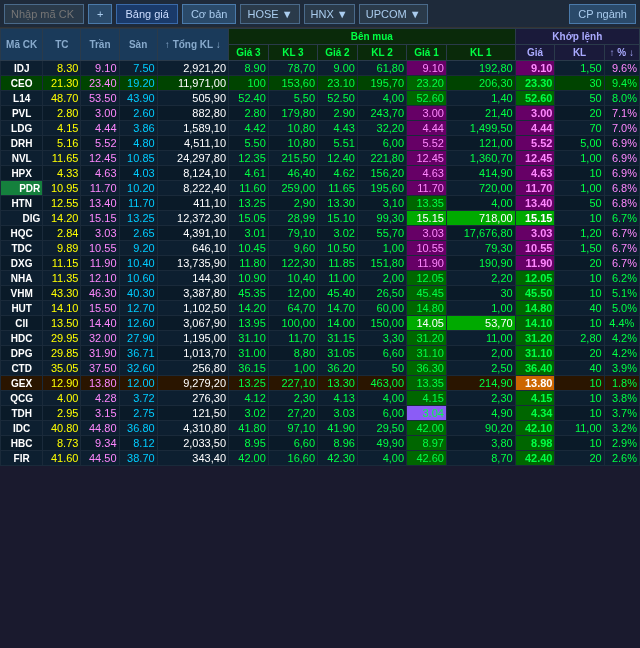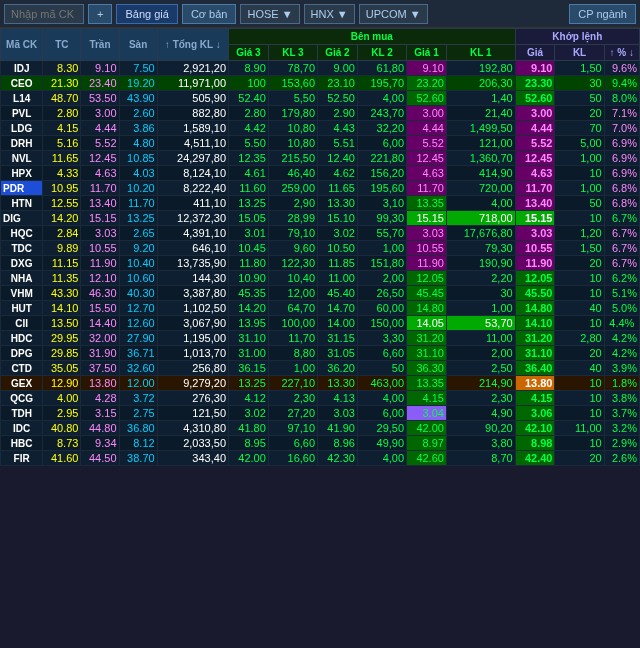--- a/index.html
+++ b/index.html
@@ -202,21 +202,21 @@
     <td style="background:#0a1a28;color:#00ff44;">46,40</td>
     <td style="background:#0a1a28;color:#00ff44;">4.62</td>
     <td style="background:#0a1a28;color:#00ff44;">156,20</td>
     <td style="background:#660066;color:#ff88ff;">4.63</td>
     <td style="background:#0a1a28;color:#00ff44;">414,90</td>
     <td style="background:#660066;color:#ff88ff;font-weight:bold;">4.63</td>
     <td style="background:#0a1a28;color:#00ff44;">10</td>
     <td style="background:#0a1a28;color:#ff88ff;">6.9%</td>
   </tr>
         <tr>
-    <td class="symbol" style="background:#1d4ed8;color:#ffffff;text-align:left;">PDR</td>
+    <td class="symbol" style="background:#15803d;color:#ffffff;text-align:right;">PDR</td>
     <td style="background:#0d1f30;color:#ffff00;">10.95</td>
     <td style="background:#0d1f30;color:#ff88ff;">11.70</td>
     <td style="background:#0d1f30;color:#00ccff;">10.20</td>
     <td style="background:#0d1f30;color:#ffffff;">8,222,40</td>
     <td style="background:#0d1f30;color:#00ff44;">11.60</td>
     <td style="background:#0d1f30;color:#00ff44;">259,00</td>
     <td style="background:#0d1f30;color:#00ff44;">11.65</td>
     <td style="background:#0d1f30;color:#00ff44;">195,60</td>
     <td style="background:#660066;color:#ff88ff;">11.70</td>
     <td style="background:#0d1f30;color:#00ff44;">720,00</td>
@@ -234,21 +234,21 @@
     <td style="background:#0a1a28;color:#00ff44;">2,90</td>
     <td style="background:#0a1a28;color:#00ff44;">13.30</td>
     <td style="background:#0a1a28;color:#00ff44;">3,10</td>
     <td style="background:#006600;color:#00ff44;">13.35</td>
     <td style="background:#0a1a28;color:#00ff44;">4,00</td>
     <td style="background:#660066;color:#ff88ff;font-weight:bold;">13.40</td>
     <td style="background:#0a1a28;color:#00ff44;">50</td>
     <td style="background:#0a1a28;color:#ff88ff;">6.8%</td>
   </tr>
         <tr>
-    <td class="symbol" style="background:#0d1f30;color:#ffffff;text-align:left;">DIG</td>
+    <td class="symbol" style="background:#0d1f30;color:#ffffff;text-align:right;">DIG</td>
     <td style="background:#0d1f30;color:#ffff00;">14.20</td>
     <td style="background:#0d1f30;color:#ff88ff;">15.15</td>
     <td style="background:#0d1f30;color:#00ccff;">13.25</td>
     <td style="background:#0d1f30;color:#ffffff;">12,372,30</td>
     <td style="background:#0d1f30;color:#00ff44;">15.05</td>
     <td style="background:#0d1f30;color:#00ff44;">28,99</td>
     <td style="background:#0d1f30;color:#00ff44;">15.10</td>
     <td style="background:#0d1f30;color:#00ff44;">99,30</td>
     <td style="background:#00aa00;color:#ffffff;">15.15</td>
     <td style="background:#00aa00;color:#ffffff;padding-left:22px;">718,00</td>
@@ -453,21 +453,21 @@
     <td style="background:#0a1a28;color:#ffff00;">2.95</td>
     <td style="background:#0a1a28;color:#ff88ff;">3.15</td>
     <td style="background:#0a1a28;color:#00ccff;">2.75</td>
     <td style="background:#0a1a28;color:#ffffff;">121,50</td>
     <td style="background:#0a1a28;color:#00ff44;">3.02</td>
     <td style="background:#0a1a28;color:#00ff44;">27,20</td>
     <td style="background:#0a1a28;color:#00ff44;">3.03</td>
     <td style="background:#0a1a28;color:#00ff44;">6,00</td>
     <td style="background:#8b5cf6;color:#00ff44;">3.04</td>
     <td style="background:#0a1a28;color:#00ff44;">4,90</td>
-    <td style="background:#006600;color:#00ff44;font-weight:bold;">3.06</td>
+    <td style="background:#006600;color:#00ff44;font-weight:bold;">4.34</td>
     <td style="background:#0a1a28;color:#00ff44;">10</td>
     <td style="background:#0a1a28;color:#00ff44;">3.7%</td>
   </tr>
         <tr>
     <td class="symbol" style="background:#0d1f30;color:#ffffff;text-align:center;">IDC</td>
     <td style="background:#0d1f30;color:#ffff00;">40.80</td>
     <td style="background:#0d1f30;color:#ff88ff;">44.80</td>
     <td style="background:#0d1f30;color:#00ccff;">36.80</td>
     <td style="background:#0d1f30;color:#ffffff;">4,310,80</td>
     <td style="background:#0d1f30;color:#00ff44;">41.80</td>

